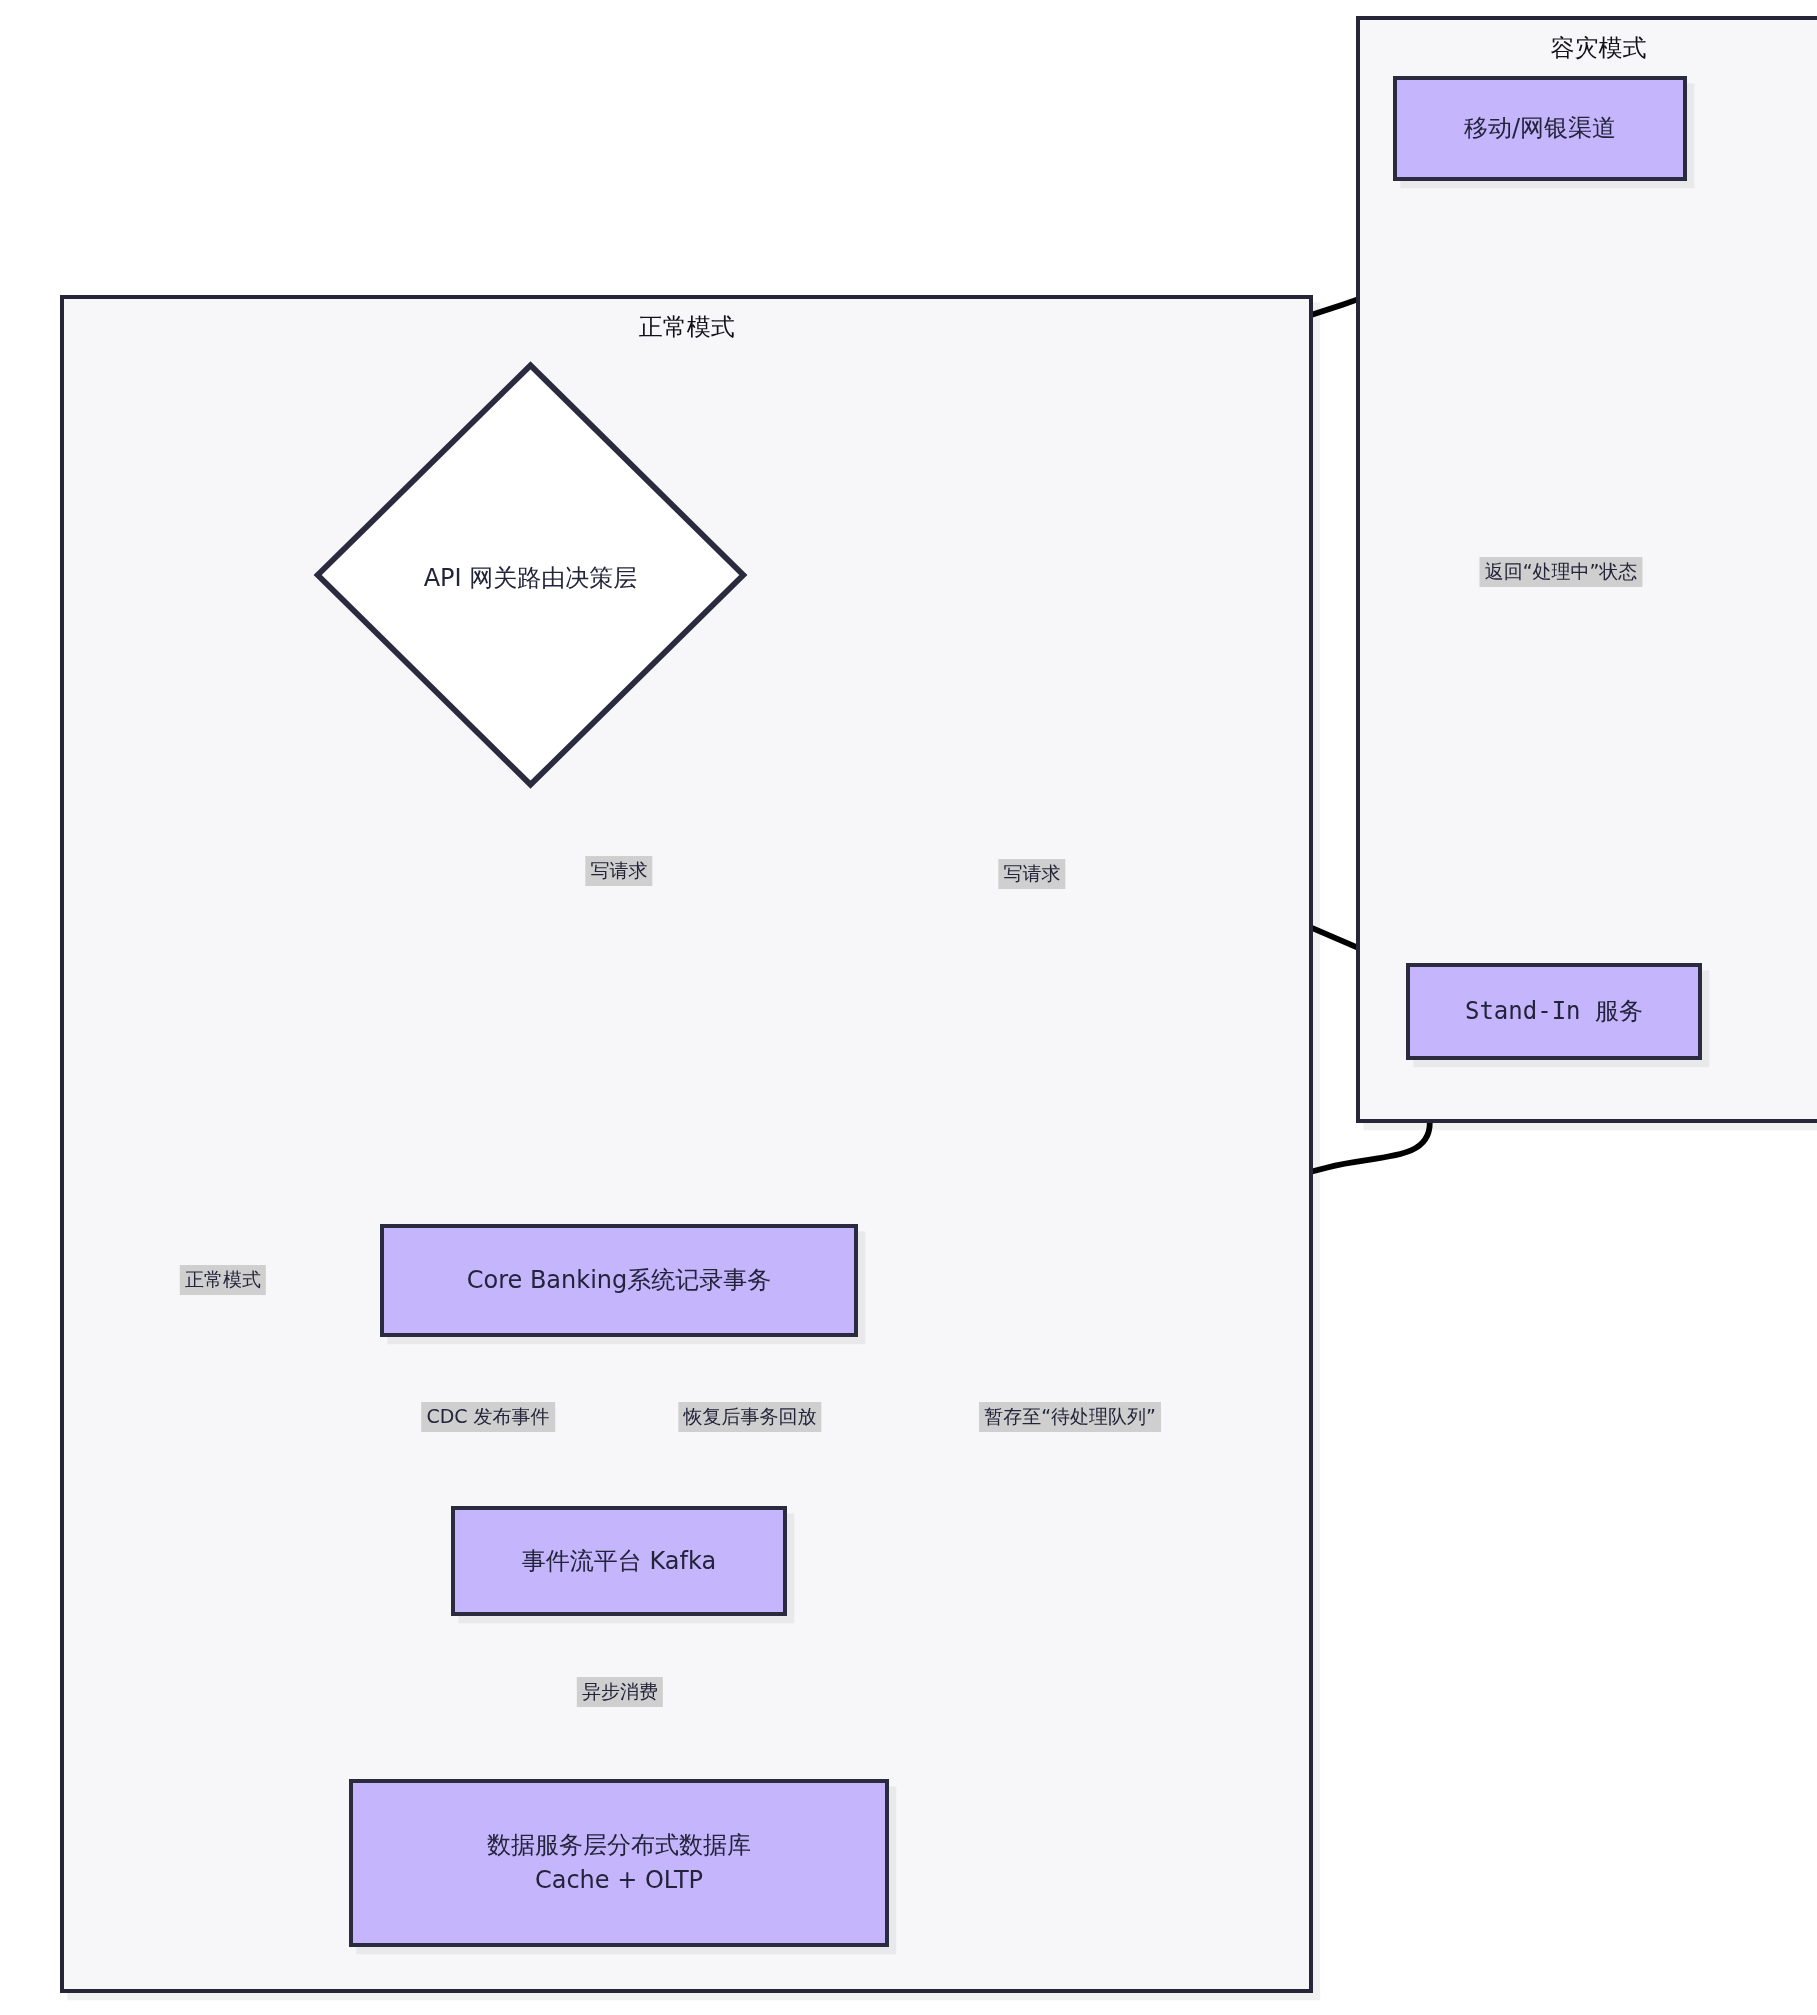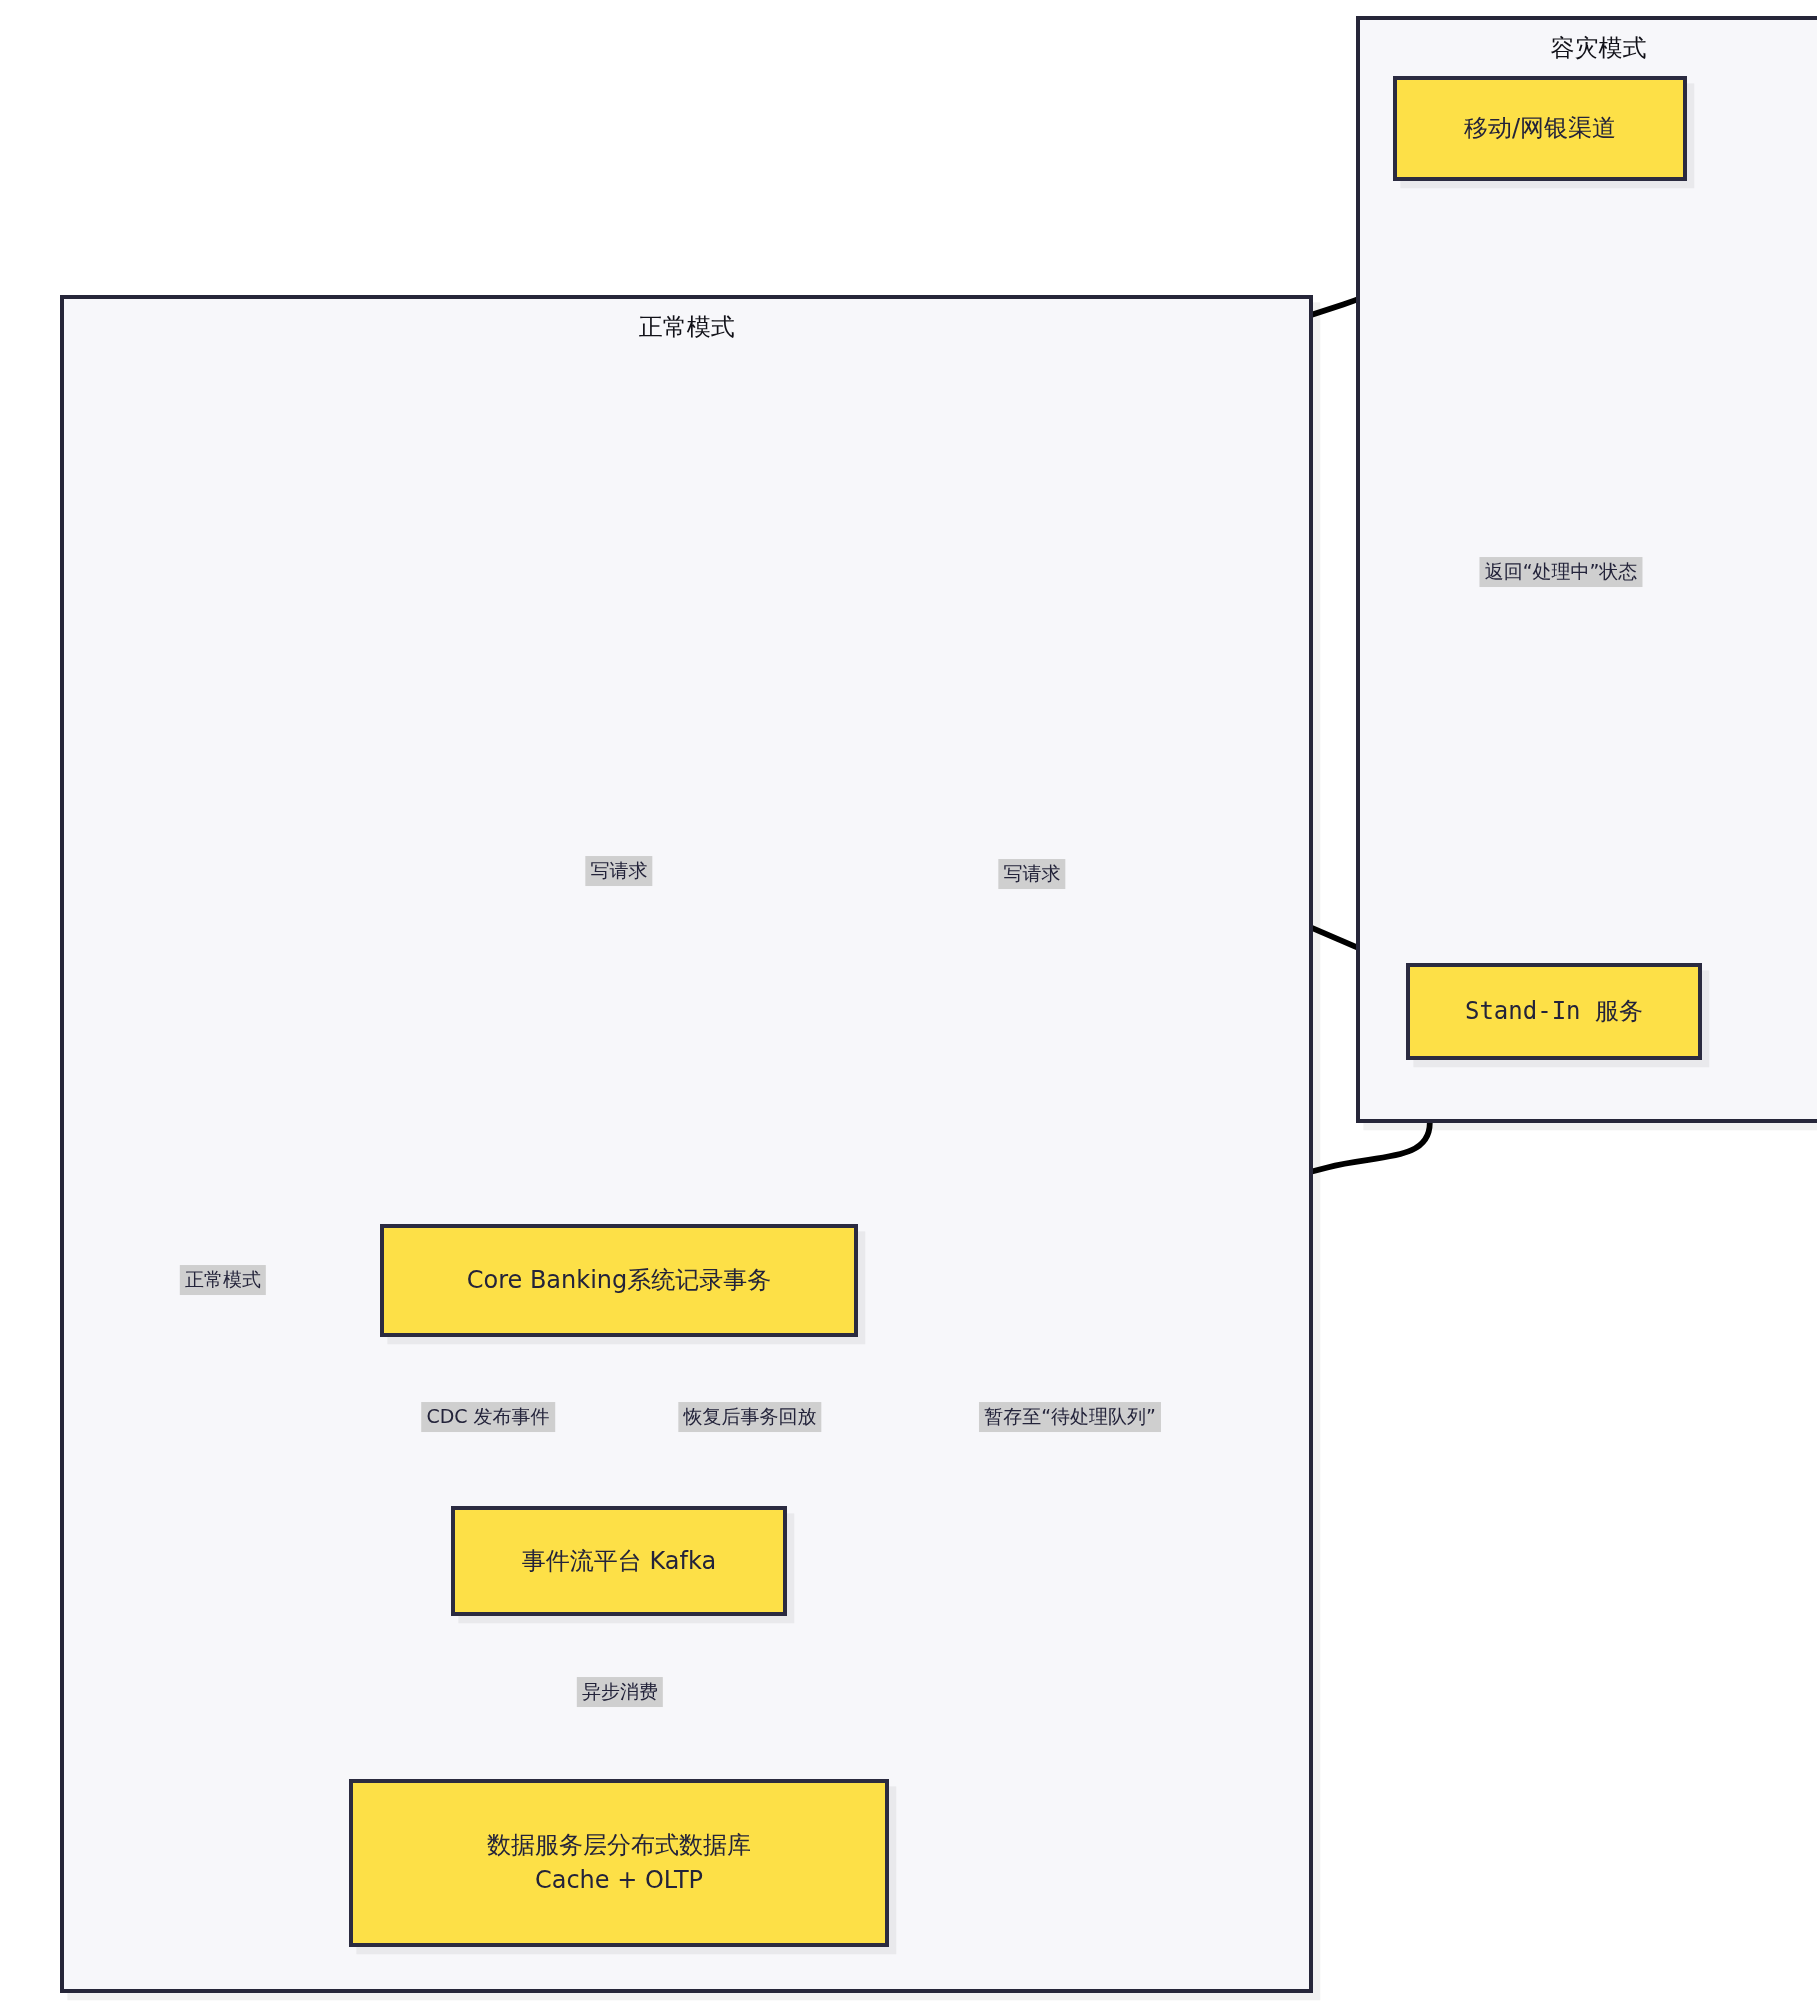--- a/index.html
+++ b/index.html
@@ -46,21 +46,21 @@
     color: #111118;
     font-size: 24px;
     line-height: 1;
     white-space: nowrap;
   }
 
   
   .node {
     position: absolute;
     box-sizing: border-box;
-    background: #fde047;
+    background: #c4b5fd;
     border: 4.2px solid #2b2b40;
     display: flex;
     flex-direction: column;
     align-items: center;
     justify-content: center;
     text-align: center;
     color: #23233a;
     font-size: 24px;
     line-height: 1.45;
     box-shadow: 7.3px 7.3px 0 0 rgba(0,0,0,0.055);
@@ -146,20 +146,26 @@
   </svg>
 
   <div class="cluster" style="left:16.3px; top:295px; width:1253px; height:1698px;">
     <div class="cluster-title" style="top:15.7px;">正常模式</div>
   </div>
 
   <div class="cluster" style="left:1312px; top:16.3px; width:485px; height:1107px;">
     <div class="cluster-title" style="top:15.7px;">容灾模式</div>
   </div>
 
+  <div class="diamond-wrap" style="left:310px; top:358px; width:441px; height:434px;">
+    <svg class="diamond-shape" viewBox="0 0 840 828" width="441" height="434" xmlns="http://www.w3.org/2000/svg">
+      <polygon points="420,14 826,414 420,814 14,414" fill="#ffffff" stroke="#2b2b40" stroke-width="11"></polygon>
+    </svg>
+    <div class="diamond-label" style="top:204px;">API 网关路由决策层</div>
+  </div>
 
 
   <div class="node" style="left:380px; top:1224px; width:478px; height:113px;">
     <span class="line">Core Banking系统记录事务</span>
   </div>
 
   <div class="node" style="left:451px; top:1506px; width:336px; height:110px;">
     <span class="line">事件流平台 Kafka</span>
   </div>
 

